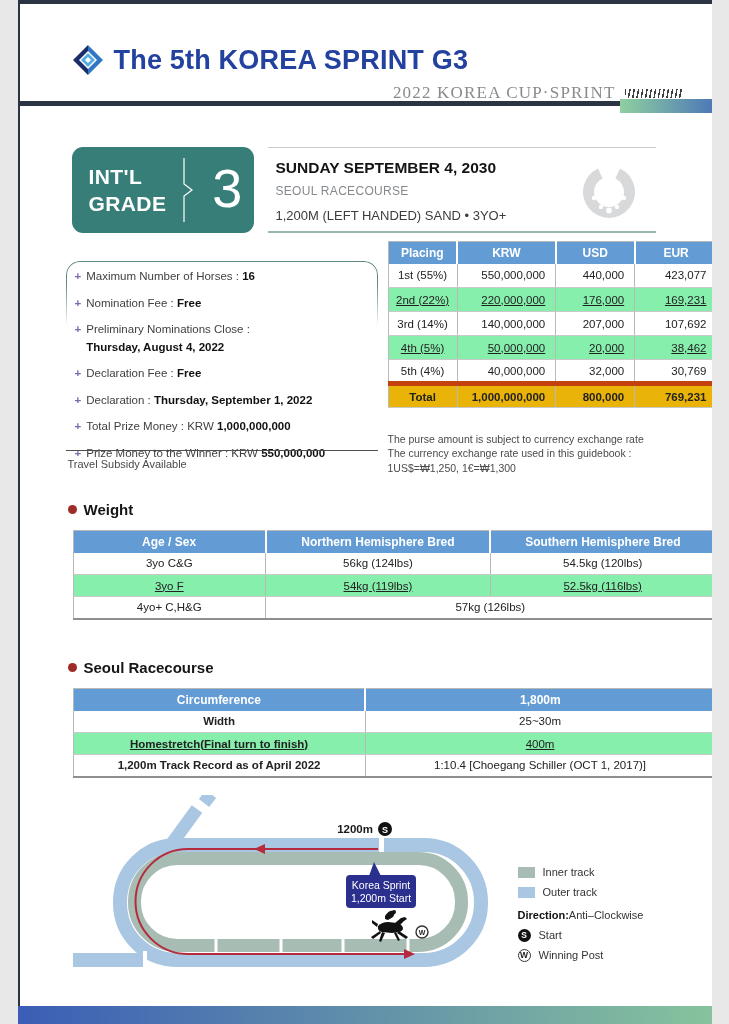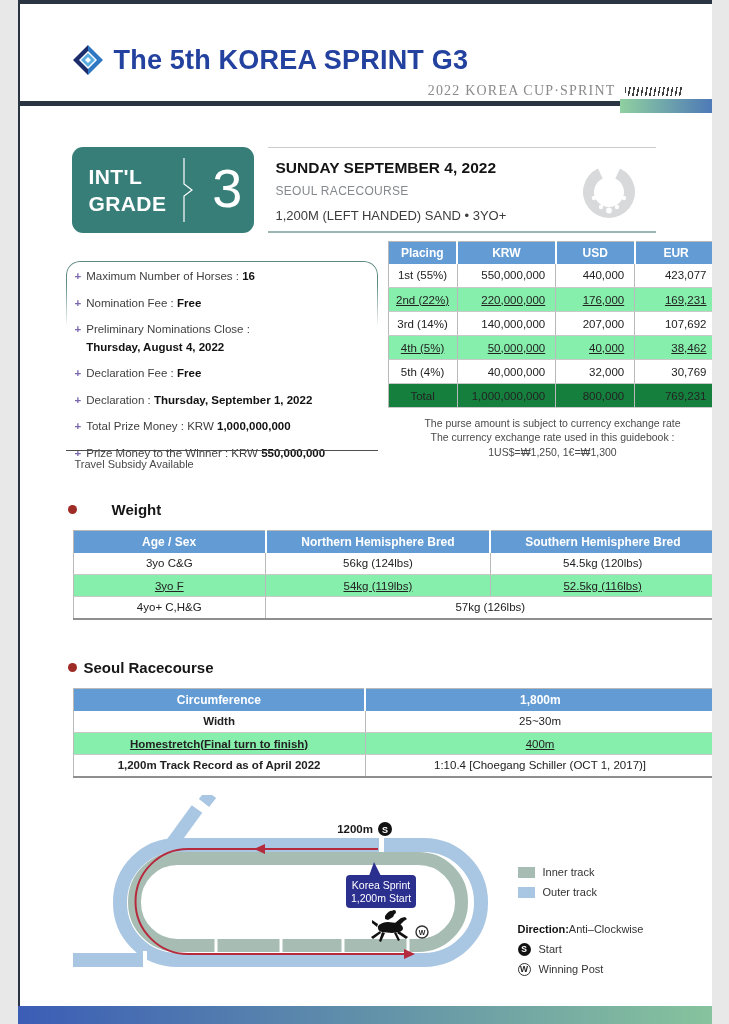--- a/index.html
+++ b/index.html
@@ -10,21 +10,21 @@
 
   
   .frame-top   { position:absolute; top:0; left:0; width:726px; height:4px; background:#2b3442; }
   .frame-left  { position:absolute; top:0; left:0; width:2px; height:1010px; background:#2b3442; }
   .frame-right { position:absolute; top:0; left:722px; width:4px; height:1024px; background:#2b3442; }
 
   
   .header { position:absolute; left:54px; top:44px; display:flex; align-items:center; gap:10px; }
   .title { color:#23419e; font-size:27px; font-weight:bold; letter-spacing:0.2px; }
   .subtitle-row { position:absolute; top:83px; right:29px; display:flex; align-items:center; gap:9px; }
-  .subtitle { font-family:"Liberation Serif", serif; font-size:14px; color:#8a8a8a; letter-spacing:1.2px; }
+  .subtitle { font-family:"Liberation Serif", serif; font-size:17px; color:#8a8a8a; letter-spacing:1.2px; }
   .hatch { width:58px; height:9px;
            background:repeating-linear-gradient(100deg,#3f3f3f 0 1.5px,transparent 1.5px 4.2px); }
   .rule { position:absolute; left:0; top:101px; width:602px; height:5px; background:#2b3442; }
   .rule-grad { position:absolute; left:602px; top:99px; width:120px; height:14px;
                background:linear-gradient(to right,#8fd0a0,#3a5fbe); }
 
   
   .grade-box { position:absolute; left:54px; top:147px; width:182px; height:86px; background:#377e79;
                display:flex; align-items:center; color:#fff;border-radius:11px; }
   .grade-words { padding-left:17px; font-size:21px; font-weight:bold; line-height:1.3; letter-spacing:0.4px; }
@@ -42,59 +42,59 @@
         border:1.5px solid #5d8983; border-radius:14px; border-bottom:none;
         -webkit-mask-image:linear-gradient(to bottom,#000 30%,transparent 90%);
         mask-image:linear-gradient(to bottom,#000 30%,transparent 90%); }
   .info-list { position:absolute; left:57px; top:269px; width:300px; }
   .info-item { display:flex; font-size:11.5px; color:#3f3f3f; margin-bottom:11px; line-height:1.35; }
   .info-item .plus { color:#7a68ad; font-weight:bold; margin-right:5px; }
   .info-item b { color:#111; }
   .info-line2 { margin-top:2px; }
   .info-divider { position:absolute; left:48px; top:450px; width:312px; height:0;
                   border-top:1.5px solid #4f4f4f; }
-  .info-footnote { position:absolute; left:57px; top:458px; font-size:11px; color:#4a4a4a; }
+  .info-footnote { position:absolute; left:50px; top:458px; font-size:11px; color:#4a4a4a; }
 
   
   .sec-head { display:flex; align-items:center; font-size:15px; font-weight:bold; color:#161616; }
   .sec-head .bullet { width:9px; height:9px; border-radius:50%; background:#9e2b25; margin-right:7px; }
 
   
   table { border-collapse:collapse; table-layout:fixed; width:100%;
           font-size:11.5px; color:#222; border:1px solid #b9b9b9; }
   th { background:#639cd5; color:#fff; font-weight:bold; font-size:12px; height:22px; text-align:center; }
   th + th { border-left:2px solid #fff; }
   td { height:24px; text-align:center; border-bottom:1px solid #c9c9c9; }
   td + td { border-left:1px solid #b9b9b9; }
   tr.alt td { background:#86efac;text-decoration:underline; }
 
   .purse-wrap { position:absolute; left:370px; top:241px; width:330px; }
   .purse-wrap .sec-head { margin-bottom:11px; }
   .purse-table td:nth-child(n+2) { text-align:right; padding-right:10px; }
-  .purse-table tr.total td { background:#15803d; font-weight:normal; border-top:1px solid #c2410c; }
+  .purse-table tr.total td { background:#eab308; font-weight:bold; border-top:5px solid #c2410c; }
   .purse-table tr.total td:first-child { text-align:center; }
-  .purse-notes { margin-top:8px; font-size:10.5px; color:#4a4a4a; line-height:1.38;text-align:center; }
+  .purse-notes { margin-top:24px; font-size:10.5px; color:#4a4a4a; line-height:1.38; }
 
   .weight-wrap { position:absolute; left:50px; top:501px; width:650px; }
-  .weight-wrap .sec-head { margin-bottom:12px;gap:28px; }
+  .weight-wrap .sec-head { margin-bottom:12px; }
   .weight-wrap table { margin-left:5px; width:643px; border-bottom:2px solid #8f8f8f; }
   .weight-table td { height:22px; }
 
   .course-wrap { position:absolute; left:50px; top:659px; width:650px; }
   .course-wrap .sec-head { margin-bottom:12px; }
   .course-wrap table { margin-left:5px; width:643px; border-bottom:2px solid #8f8f8f;border-radius:27px; }
   .course-table td { height:22px; }
   .course-table td:first-child { font-weight:bold; }
 
   
   .track-svg { position:absolute; left:55px; top:795px; }
   .legend { position:absolute; left:500px; top:862px; font-size:11px; color:#333; }
   .legend-row { display:flex; align-items:center; height:20px; }
   .legend-swatch { width:17px; height:11px; margin-right:8px; }
-  .legend-dir { margin-top:17px; height:20px; display:flex; align-items:center;text-align:center; }
+  .legend-dir { margin-top:3px; height:20px; display:flex; align-items:center;text-align:center; }
   .legend-dir b { color:#111; }
   .badge { display:inline-flex; width:13px; height:13px; border-radius:50%; align-items:center;
            justify-content:center; font-size:8.5px; font-weight:bold; margin-right:8px; }
   .badge-s { background:#111; color:#fff; }
   .badge-w { border:1.5px solid #333; color:#222; background:#fff; }
 
   .footer-grad { position:absolute; left:0; top:1006px; width:722px; height:18px;
                  background:linear-gradient(to right,#3b5db6,#8ac79c); }
 </style>
 </head>
@@ -127,21 +127,21 @@
       <div>INT'L</div>
       <div>GRADE</div>
     </div>
     <svg class="grade-bracket" width="16" height="64" viewBox="0 0 16 64">
       <polyline points="4,0 4,26 12,32 4,38 4,64" fill="none" stroke="#fff" stroke-width="1.2"></polyline>
     </svg>
     <div class="grade-num">3</div>
   </div>
 
   <div class="event-panel">
-    <div class="event-date">SUNDAY SEPTEMBER 4, 2022</div>
+    <div class="event-date">SUNDAY SEPTEMBER 4, 2030</div>
     <div class="event-venue">SEOUL RACECOURSE</div>
     <div class="event-cond">1,200M (LEFT HANDED) SAND • 3YO+</div>
     <svg class="horseshoe" width="62" height="60" viewBox="0 0 62 60">
       <path d="M20,8.4 A26,26 0 1 0 42,8.4 L37.3,18.4 A15,15 0 1 1 24.7,18.4 Z" fill="#d7d9db"></path>
       <circle cx="16" cy="38" r="2.2" fill="#fff"></circle>
         <circle cx="23" cy="47" r="2.2" fill="#fff"></circle>
       <circle cx="31" cy="50.5" r="2.9" fill="#fff"></circle>
         <circle cx="39" cy="47" r="2.2" fill="#fff"></circle>
       <circle cx="46" cy="38" r="2.2" fill="#fff"></circle>
     </svg>
@@ -212,21 +212,21 @@
           </tr>
           <tr>
             <td>3rd (14%)</td>
             <td>140,000,000</td>
             <td>207,000</td>
             <td>107,692</td>
           </tr>
           <tr class="alt">
             <td>4th (5%)</td>
             <td>50,000,000</td>
-            <td>40,000</td>
+            <td>20,000</td>
             <td>38,462</td>
           </tr>
           <tr>
             <td>5th (4%)</td>
             <td>40,000,000</td>
             <td>32,000</td>
             <td>30,769</td>
           </tr>
           <tr class="total">
             <td>Total</td>

